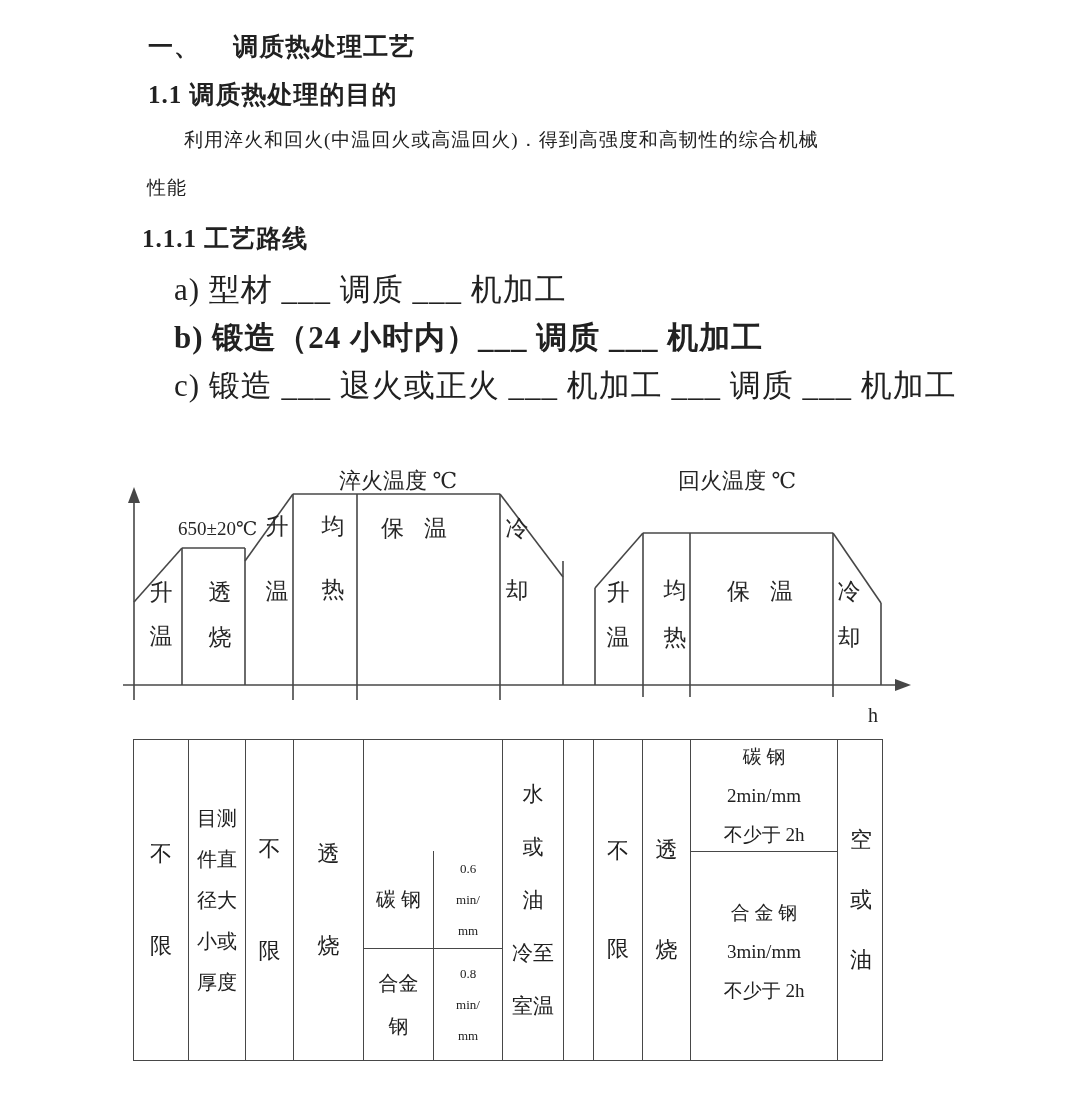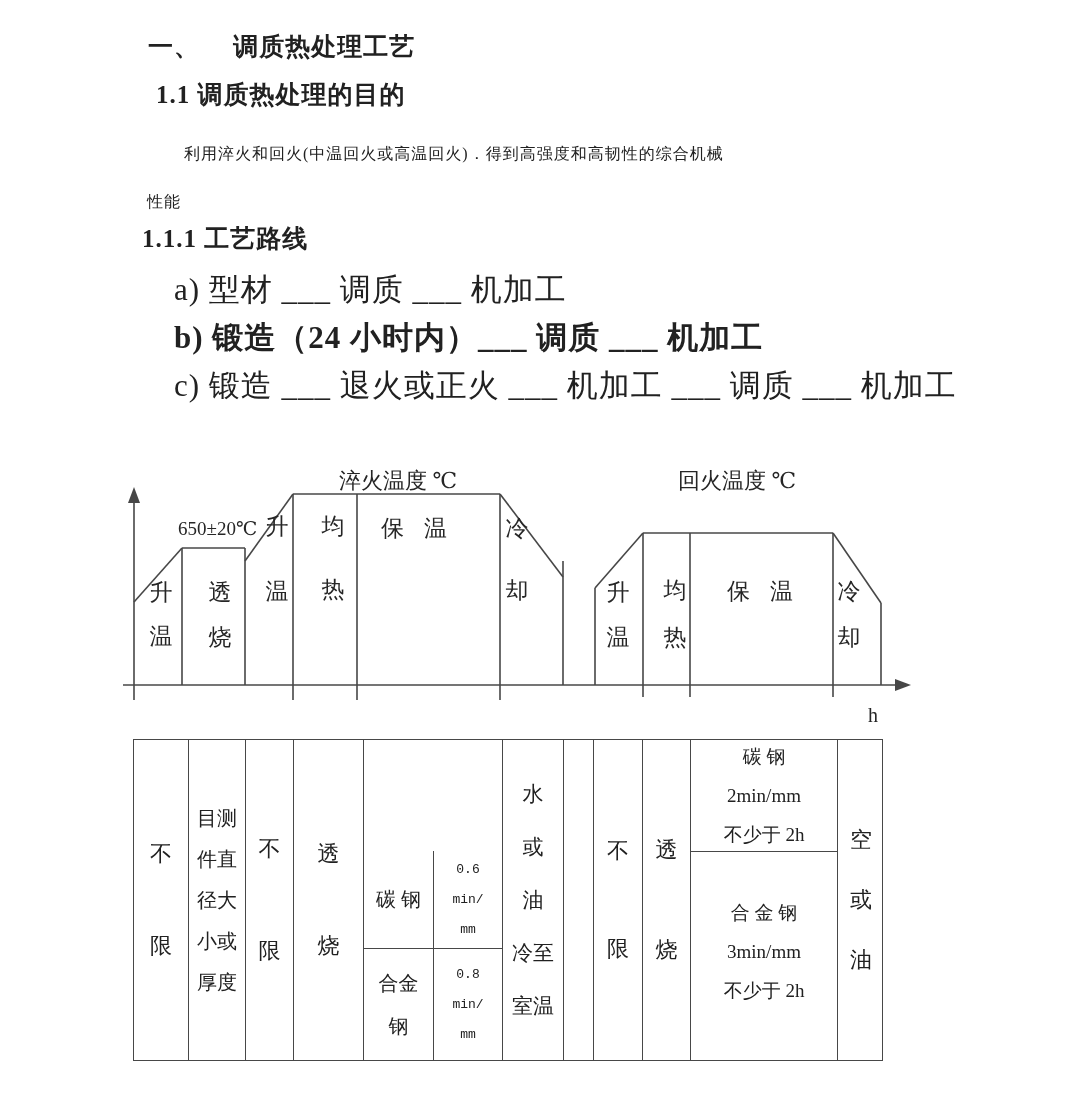--- a/index.html
+++ b/index.html
@@ -2,21 +2,21 @@
 <html><head>
 <meta charset="utf-8">
 <style>
   html,body { margin:0; padding:0; background:#ffffff; }
   .page {
     position:relative; width:1080px; height:1104px; background:#ffffff;
     font-family:"Liberation Serif","DejaVu Serif",serif; color:#212121; overflow:hidden;
   }
   .abs { position:absolute; white-space:pre; }
   .heading { font-weight:bold; font-size:25px; letter-spacing:1px; }
-  .body-text { font-size:16px; letter-spacing:1px;margin-top:17px; }
+  .body-text { font-size:19px; letter-spacing:1px; }
   .route-text { font-size:31px; letter-spacing:1px; }
 
   
   svg.diagram { position:absolute; left:0; top:0; }
   svg.diagram line, svg.diagram polyline { stroke:#474747; stroke-width:1.6; fill:none; }
   svg.diagram polygon { fill:#474747; }
   svg.diagram text { fill:#262626; font-family:"Liberation Serif","DejaVu Serif",serif; }
   .dia-title { font-size:22px; }
   .dia-label { font-size:23px; }
   .dia-small { font-size:19px; }
@@ -32,31 +32,31 @@
   .vstack { display:flex; flex-direction:column; align-items:center; justify-content:center; height:100%; text-align:center; }
   .hrow { position:absolute; left:0; right:0; }
   .bb { border-bottom:1.6px solid #474747; }
   .cell-22 { font-size:22px; }
   .cell-21 { font-size:21px; }
   .cell-20 { font-size:20px; }
   .cell-19 { font-size:19px; }
   .g62 { gap:62px; } .g72 { gap:72px; } .g68 { gap:68px; } .g70 { gap:70px; }
   .g14 { gap:14px; } .g25 { gap:25px; } .g30 { gap:30px; } .g16 { gap:16px; } .g15 { gap:15px; }
   .furnace-row { letter-spacing:4px; }
-  .rate { font-family:Liberation Mono, monospace; font-size:13px;text-align:right; }
+  .rate { font-family:Liberation Serif, serif; font-size:13px;text-align:right; }
   .split-left { position:absolute; left:0; top:0; bottom:0; width:70px; border-right:1.6px solid #474747; }
   .split-right { position:absolute; left:70px; top:0; bottom:0; right:0; }
 </style>
 </head>
 <body>
 
 <div class="page">
 
   <div class="abs heading" style="left:148px; top:30px;">一、　 调质热处理工艺</div>
-  <div class="abs heading" style="left:156px; top:78px;text-align:center;">1.1 调质热处理的目的</div>
+  <div class="abs heading" style="left:148px; top:78px;text-align:center;">1.1 调质热处理的目的</div>
   <div class="abs body-text" style="left:184px; top:127px;">利用淬火和回火(中温回火或高温回火)．得到高强度和高韧性的综合机械</div>
   <div class="abs body-text" style="left:147px; top:175px;">性能</div>
   <div class="abs heading" style="left:142px; top:222px;">1.1.1 工艺路线</div>
   <div class="abs route-text" style="left:174px; top:269px;">a) 型材 ___ 调质 ___ 机加工</div>
   <div class="abs route-text" style="left:174px; top:317px;font-weight:bold;">b) 锻造（24 小时内）___ 调质 ___ 机加工</div>
   <div class="abs route-text" style="left:174px; top:365px;">c) 锻造 ___ 退火或正火 ___ 机加工 ___ 调质 ___ 机加工</div>
 
   <svg class="diagram" width="1080" height="732" viewBox="0 0 1080 732">
 
     <g>

